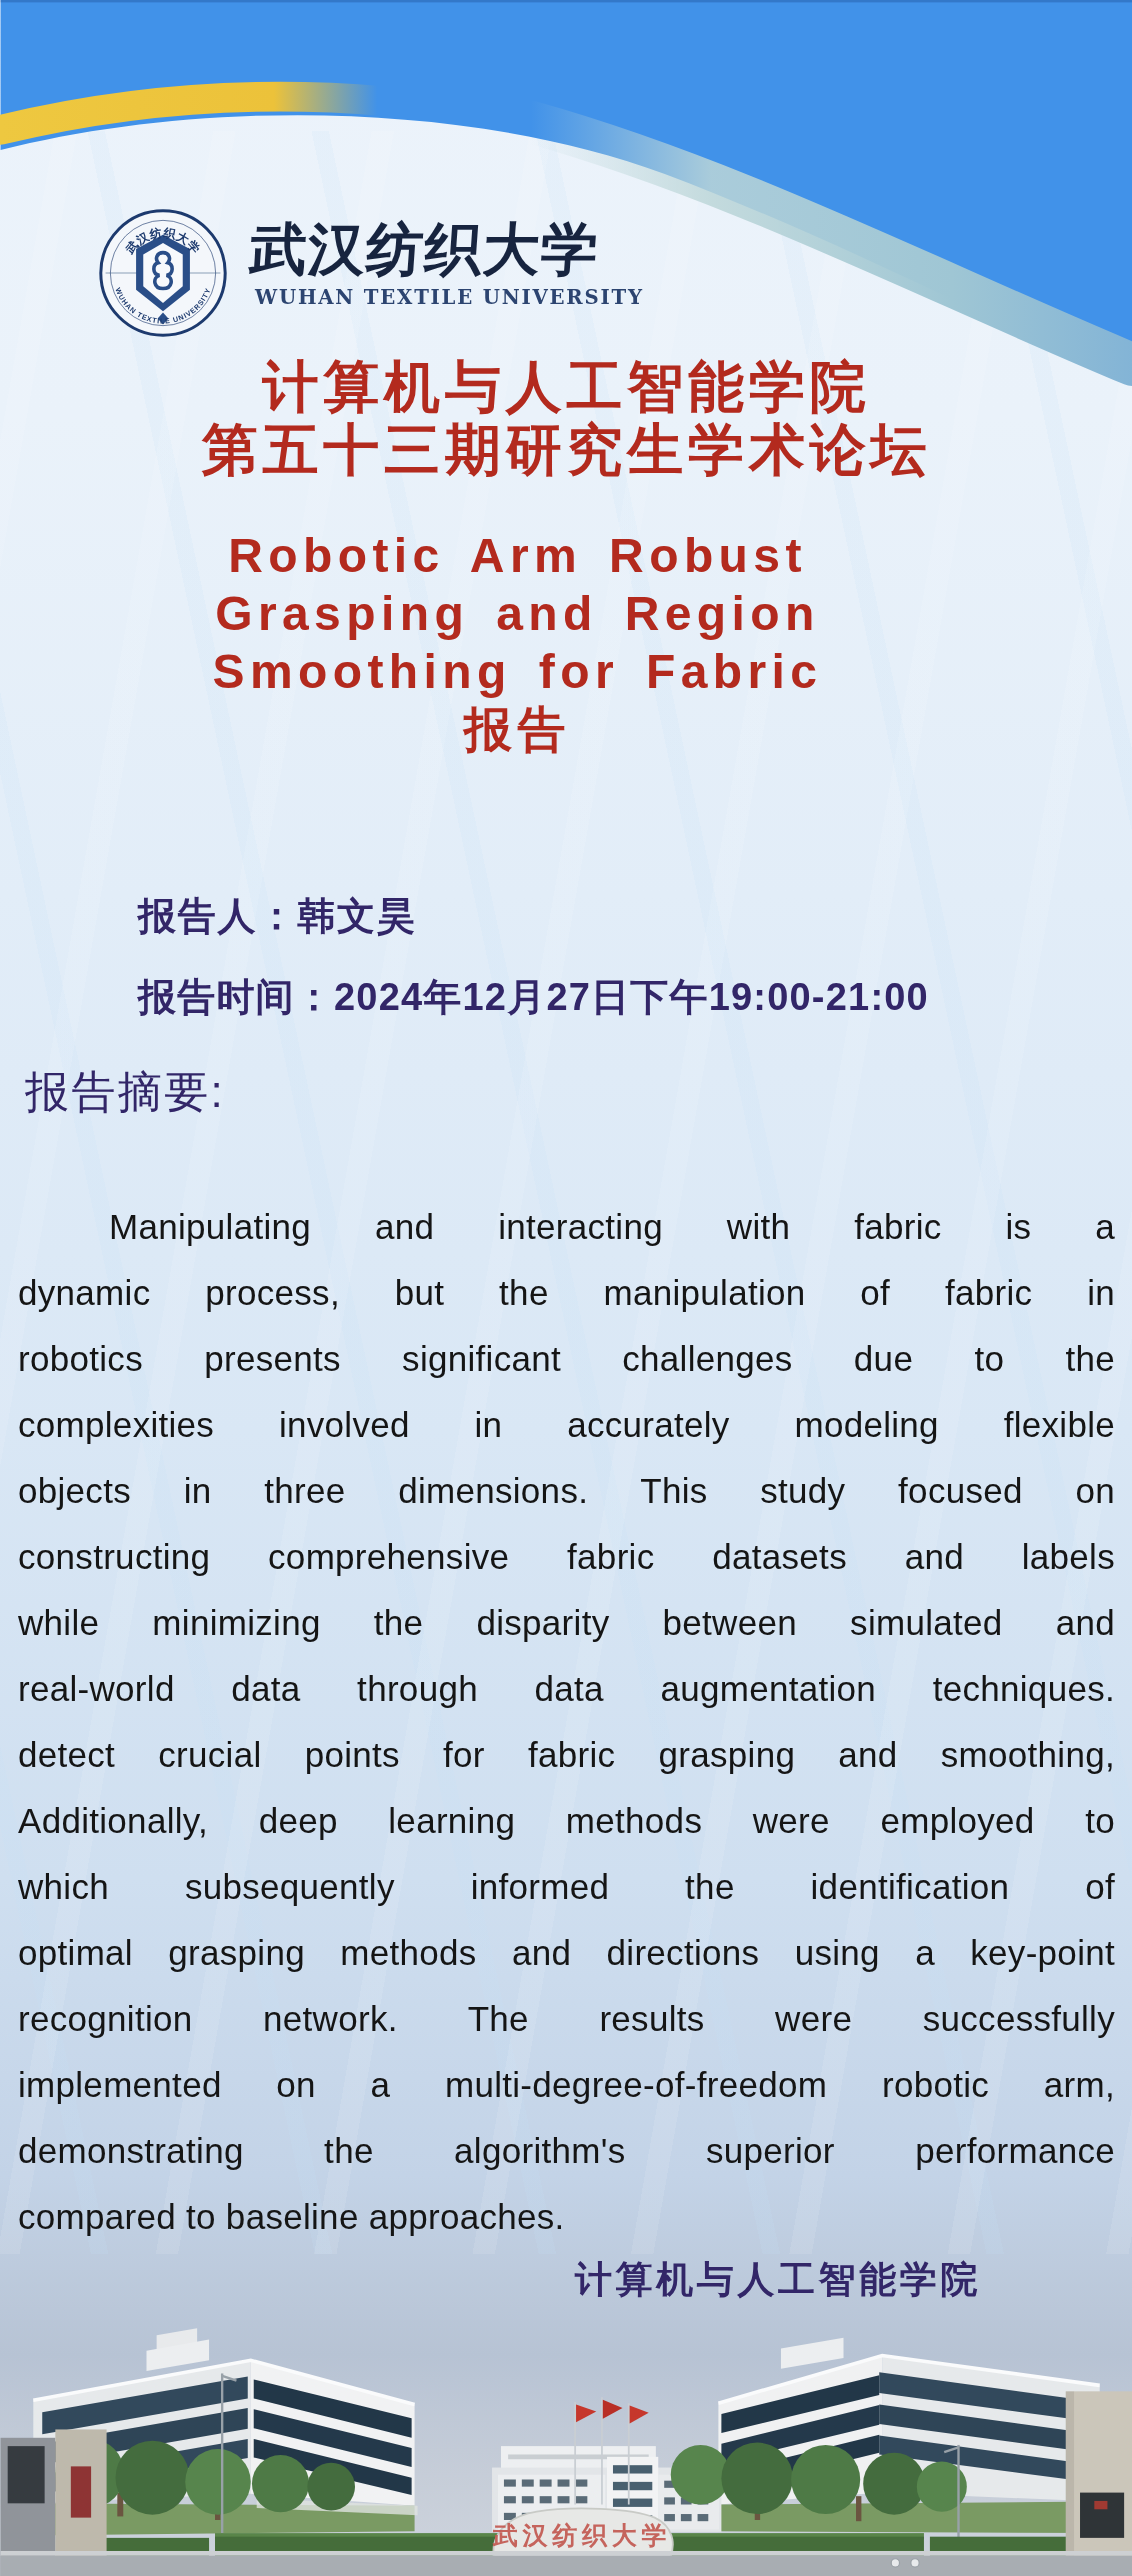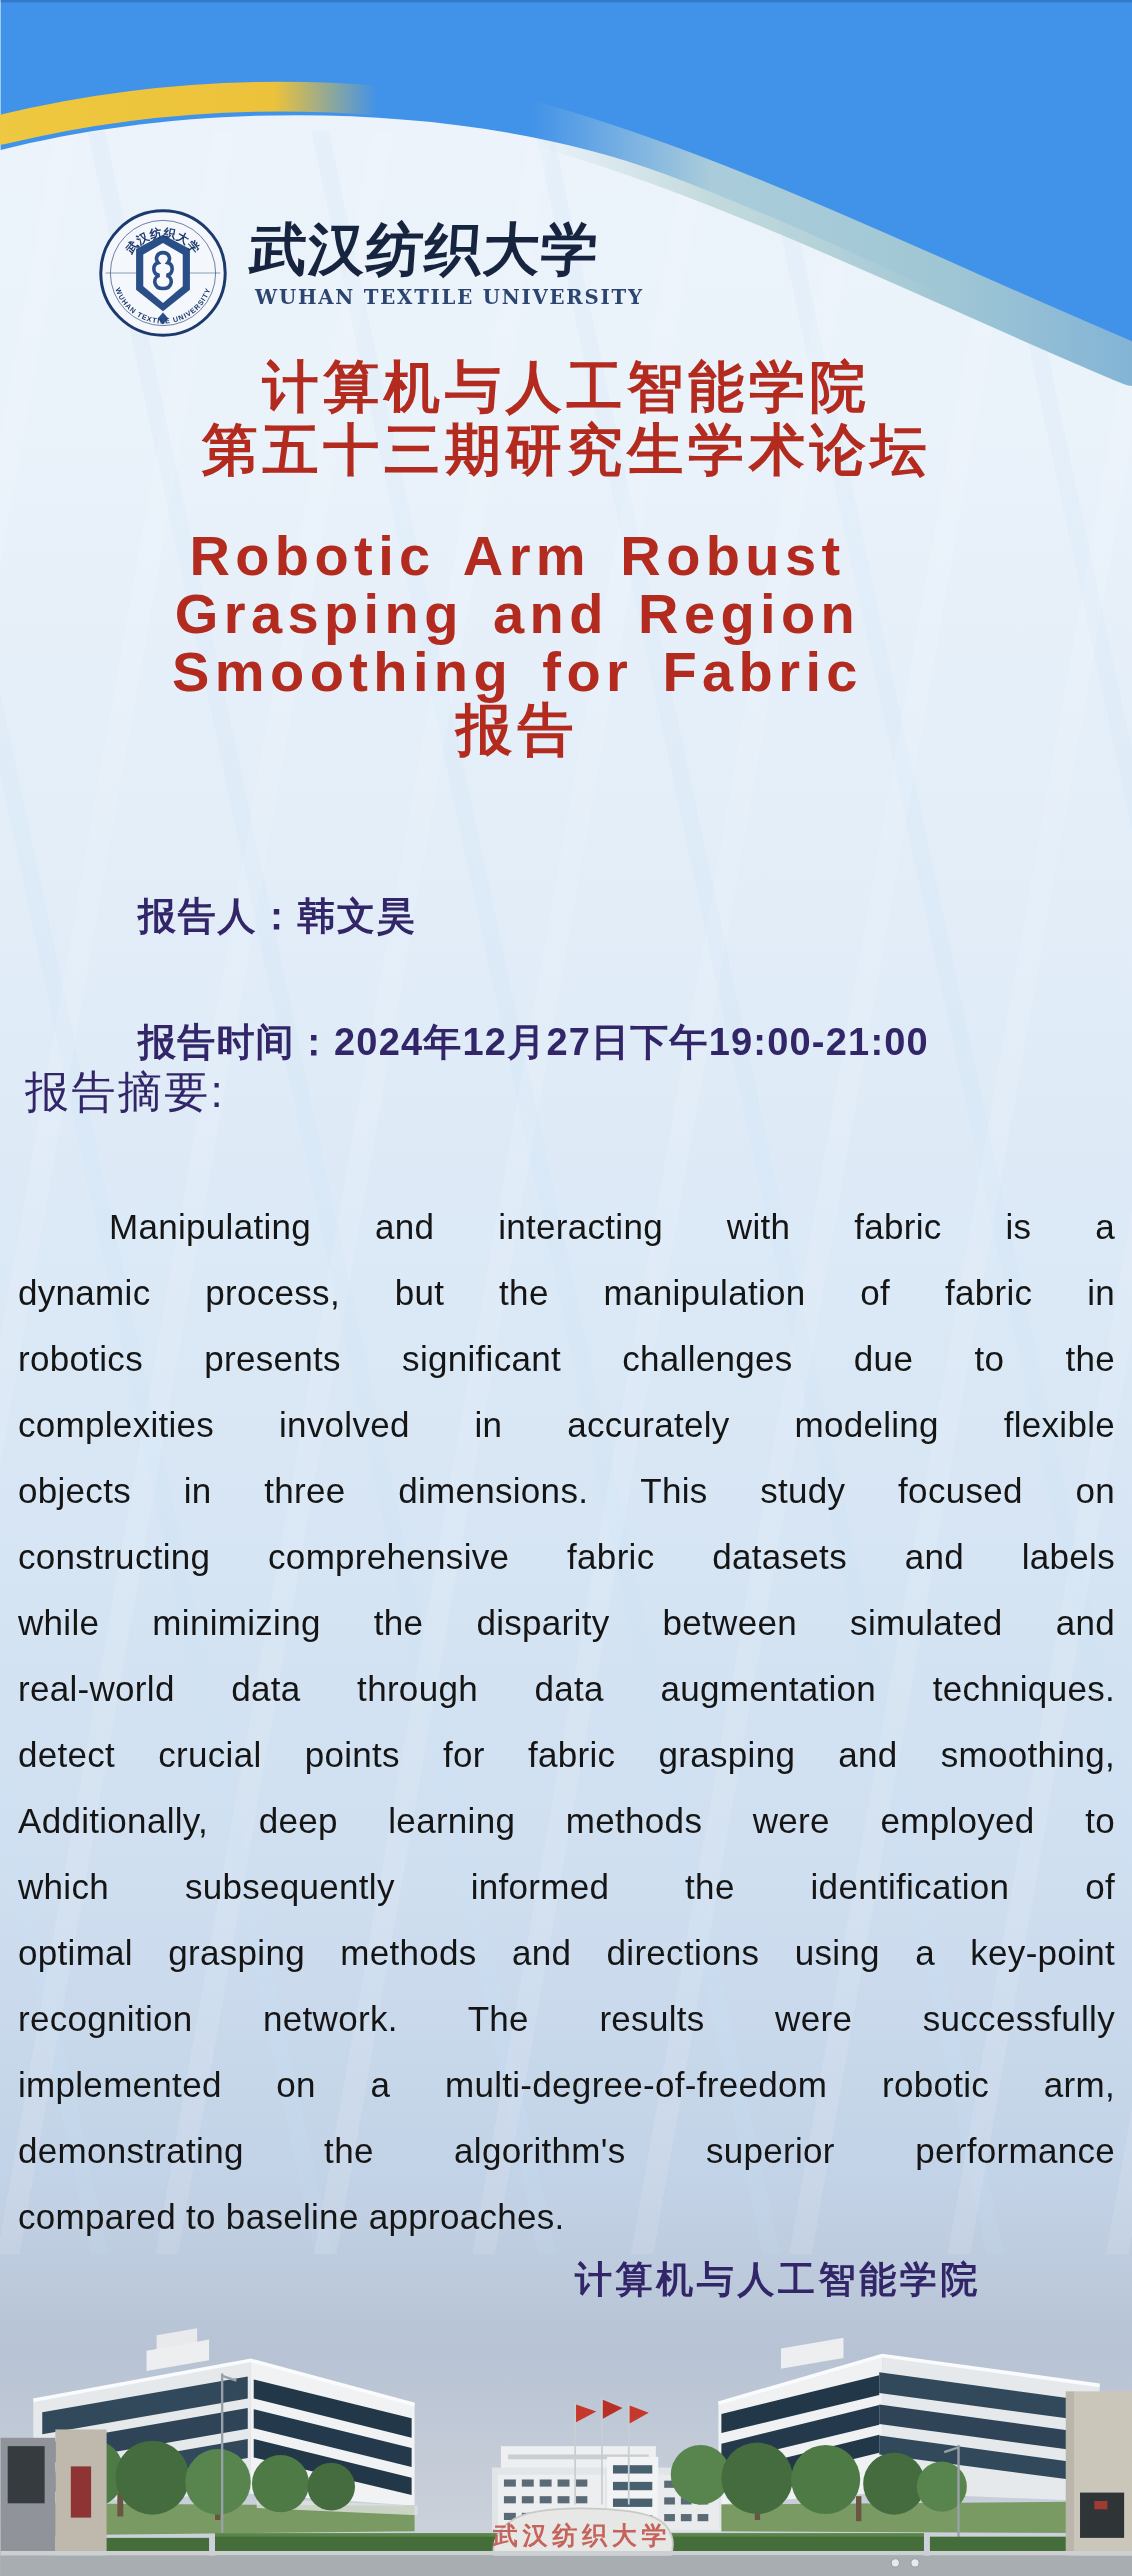--- a/index.html
+++ b/index.html
@@ -27,24 +27,24 @@
   }
   .uni-name-en{
     left:255px;top:286px;width:417px;
     font-family:"DejaVu Serif",serif;font-weight:700;font-size:19.7px;
     letter-spacing:1.8px;color:#2c4470;
   }
   
   .title-zh{left:0;top:355px;width:1133px;text-align:center;
     font-weight:900;font-size:56px;line-height:63px;letter-spacing:4.8px;color:#b32a1e;}
   .title-en{left:0;top:527px;width:1035px;text-align:center;
-    font-weight:800;font-size:56px;line-height:58px;letter-spacing:5.4px;word-spacing:8.3px;color:#b32a1e;}
+    font-weight:800;font-size:48px;line-height:58px;letter-spacing:5.4px;word-spacing:8.3px;color:#b32a1e;}
   
   .speaker-line{left:138px;top:891px;font-weight:700;font-size:38px;color:#322668;letter-spacing:1.8px;}
-  .time-line{left:138px;top:972px;font-weight:700;font-size:38px;color:#322668;letter-spacing:1.2px;margin-top:45px;}
+  .time-line{left:138px;top:972px;font-weight:700;font-size:38px;color:#322668;letter-spacing:1.2px;}
   .abstract-heading{left:25px;top:1063px;font-weight:400;font-size:44px;color:#322668;letter-spacing:2.4px;}
   
   .abstract{left:18px;top:1194px;width:1097px;color:#151515;}
   .abs-line{
     height:66px;line-height:66px;font-size:35px;letter-spacing:0.3px;
     text-align:justify;text-align-last:justify;white-space:nowrap;
   }
   .abs-line.first{padding-left:91px;}
   .abs-line.last{text-align-last:left;}
   .signature{right:152px;top:2255px;font-weight:800;font-size:37px;color:#322668;letter-spacing:3.6px;}

